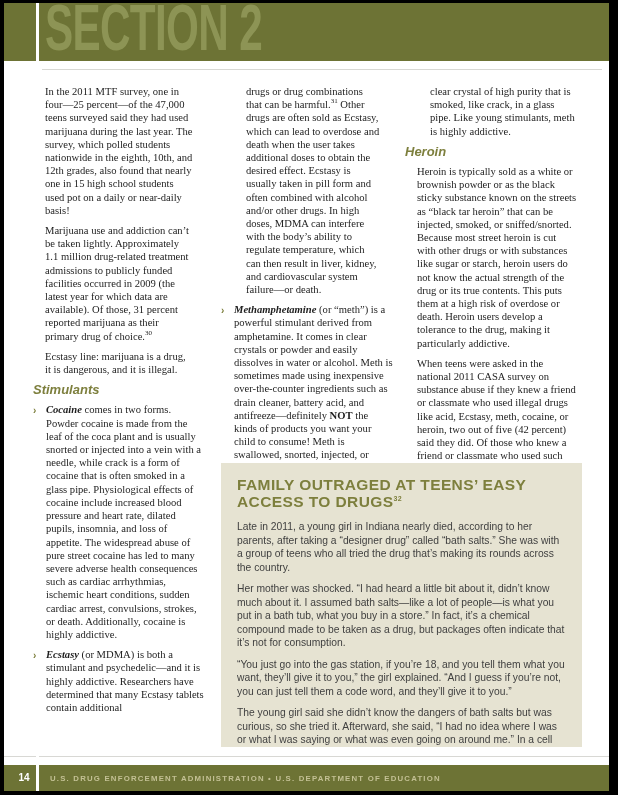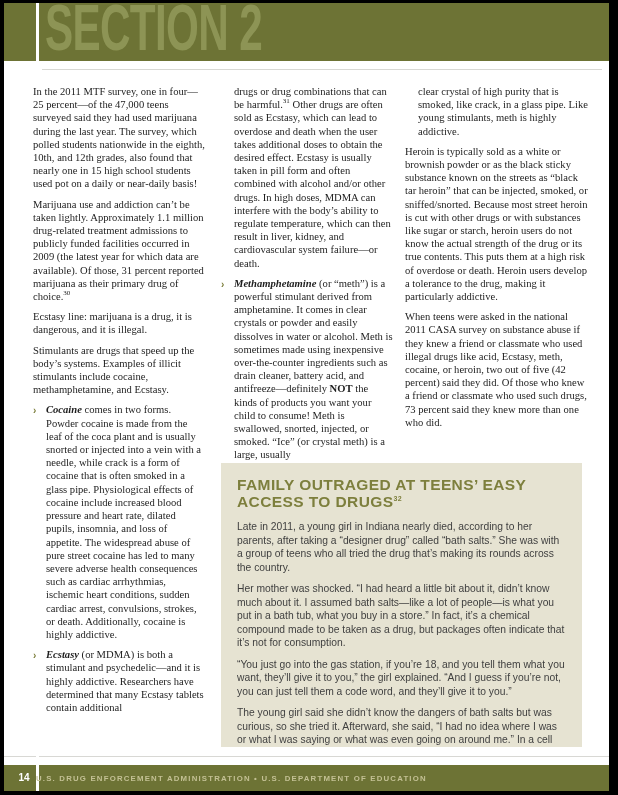--- a/index.html
+++ b/index.html
@@ -19,21 +19,21 @@
     font-family:"Liberation Sans", sans-serif; font-weight:bold;
     font-size:64px; line-height:1; color:#8d9455; letter-spacing:-1px;
     transform:scaleX(0.66); transform-origin:left top; white-space:nowrap;
   }
   .top-rule { position:absolute; top:66px; left:38px; width:560px; height:1px; background:#d8d8d4; }
   
   .col { position:absolute; top:82px; font-size:10.6px; line-height:13.2px; color:#1d1d1d; }
   .col-1 { left:29px; width:172px; }
   .col-2 { left:217px; width:172px; }
   .col-3 { left:401px; width:184px; }
-  .col p { margin:0 0 7px; }
+  .col p { margin:0 12px 7px; }
   .subhead {
     font-family:"Liberation Sans", sans-serif; font-weight:bold; font-style:italic;
     font-size:13px; color:#7d7f3d; margin:5px 0 7px;
   }
   .bullet { display:flex; margin:0 0 7px; }
   .bullet .marker {
     flex:0 0 13px; width:13px; color:#7d7f3d; font-weight:bold;
     font-family:"Liberation Sans", sans-serif; font-size:10px; padding-top:1px;
   }
   .bullet .btext { flex:1; }
@@ -56,61 +56,62 @@
   
   .bottom-rule { position:absolute; top:753px; left:0; right:0; height:1px; background:#d8d8d4; }
   .footer-band { position:absolute; bottom:0; left:0; right:0; height:26px; background:#6d7335; }
   .footer-stripe { position:absolute; bottom:0; left:32px; width:3px; height:38px; background:#ffffff; z-index:2; }
   .page-num {
     position:absolute; bottom:0; left:8px; width:24px; height:26px; line-height:26px;
     text-align:center; color:#ffffff; font-family:"Liberation Sans", sans-serif;
     font-weight:bold; font-size:10px; z-index:3;margin-top:8px;
   }
   .footer-text {
-    position:absolute; bottom:0; left:32px; height:26px; line-height:27px;
+    position:absolute; bottom:0; left:46px; height:26px; line-height:27px;
     color:#c3c094; font-family:"Liberation Sans", sans-serif;
     font-size:7.8px; font-weight:bold; letter-spacing:1.2px; white-space:nowrap; z-index:3;
   }
 </style>
 </head>
 <body>
 
 <div class="page">
 
   <div class="header-band">
     <h1 class="section-title">SECTION 2</h1>
     <div class="header-stripe"></div>
   </div>
   <div class="top-rule"></div>
 
   <div class="col col-1">
     <p>In the 2011 MTF survey, one in four—25 percent—of the 47,000 teens surveyed said they had used marijuana during the last year. The survey, which polled students nationwide in the eighth, 10th, and 12th grades, also found that nearly one in 15 high school students used pot on a daily or near-daily basis!</p>
     <p><span>Marijuana use and addiction can’t be taken lightly. Approximately 1.1 million drug-related treatment admissions to publicly funded facilities occurred in 2009 (the latest year for which data are available). Of those, 31 percent reported marijuana as their primary drug of choice.</span><sup class="fn">30</sup></p>
     <p>Ecstasy line: marijuana is a drug, it is dangerous, and it is illegal.</p>
-    <p>Stimulants are drugs that speed up the body’s systems. Examples of illicit stimulants include cocaine, methamphetamine, and Ecstasy.</p>
+    <h2 class="subhead">Stimulants</h2>
     <div class="bullet">
       <span class="marker">›</span>
       <span class="btext"><span class="lead">Cocaine</span><span> comes in two forms. Powder cocaine is made from the leaf of the coca plant and is usually snorted or injected into a vein with a needle, while crack is a form of cocaine that is often smoked in a glass pipe. Physiological effects of cocaine include increased blood pressure and heart rate, dilated pupils, insomnia, and loss of appetite. The widespread abuse of pure street cocaine has led to many severe adverse health consequences such as cardiac arrhythmias, ischemic heart conditions, sudden cardiac arrest, convulsions, strokes, or death. Additionally, cocaine is highly addictive.</span></span>
     </div>
     <div class="bullet">
       <span class="marker">›</span>
       <span class="btext"><span class="lead">Ecstasy</span><span> (or MDMA) is both a stimulant and psychedelic—and it is highly addictive. Researchers have determined that many Ecstasy tablets contain additional</span></span>
     </div>
   </div>
 
   <div class="col col-2">
     <p class="cont"><span>drugs or drug combinations that can be harmful.</span><sup class="fn">31</sup><span> Other drugs are often sold as Ecstasy, which can lead to overdose and death when the user takes additional doses to obtain the desired effect. Ecstasy is usually taken in pill form and often combined with alcohol and/or other drugs. In high doses, MDMA can interfere with the body’s ability to regulate temperature, which can then result in liver, kidney, and cardiovascular system failure—or death.</span></p>
     <div class="bullet">
       <span class="marker">›</span>
       <span class="btext"><span class="lead">Methamphetamine</span><span> (or “meth”) is a powerful stimulant derived from amphetamine. It comes in clear crystals or powder and easily dissolves in water or alcohol. Meth is sometimes made using inexpensive over-the-counter ingredients such as drain cleaner, battery acid, and antifreeze—definitely </span><span class="b">NOT</span><span> the kinds of products you want your child to consume! Meth is swallowed, snorted, injected, or smoked. “Ice” (or crystal meth) is a large, usually</span></span>
     </div>
   </div>
 
   <div class="col col-3">
     <p class="cont">clear crystal of high purity that is smoked, like crack, in a glass pipe. Like young stimulants, meth is highly addictive.</p>
+    <h2 class="subhead">Heroin</h2>
     <p>Heroin is typically sold as a white or brownish powder or as the black sticky substance known on the streets as “black tar heroin” that can be injected, smoked, or sniffed/snorted. Because most street heroin is cut with other drugs or with substances like sugar or starch, heroin users do not know the actual strength of the drug or its true contents. This puts them at a high risk of overdose or death. Heroin users develop a tolerance to the drug, making it particularly addictive.</p>
     <p>When teens were asked in the national 2011 CASA survey on substance abuse if they knew a friend or classmate who used illegal drugs like acid, Ecstasy, meth, cocaine, or heroin, two out of five (42 percent) said they did. Of those who knew a friend or classmate who used such drugs, 73 percent said they knew more than one who did.</p>
   </div>
 
   <div class="callout">
     <h2 class="callout-title"><span>FAMILY OUTRAGED AT TEENS’ EASY ACCESS TO DRUGS</span><sup class="fn">32</sup></h2>
     <p>Late in 2011, a young girl in Indiana nearly died, according to her parents, after taking a “designer drug” called “bath salts.” She was with a group of teens who all tried the drug that’s making its rounds across the country.</p>
     <p>Her mother was shocked. “I had heard a little bit about it, didn’t know much about it. I assumed bath salts—like a lot of people—is what you put in a bath tub, what you buy in a store.” In fact, it’s a chemical compound made to be taken as a drug, but packages often indicate that it’s not for consumption.</p>
     <p>“You just go into the gas station, if you’re 18, and you tell them what you want, they’ll give it to you,” the girl explained. “And I guess if you’re not, you can just tell them a code word, and they’ll give it to you.”</p>
     <p>The young girl said she didn’t know the dangers of bath salts but was curious, so she tried it. Afterward, she said, “I had no idea where I was or what I was saying or what was even going on around me.” In a cell phone video, her mother shows the teen at the hospital, rocking incessantly and crying.</p>

